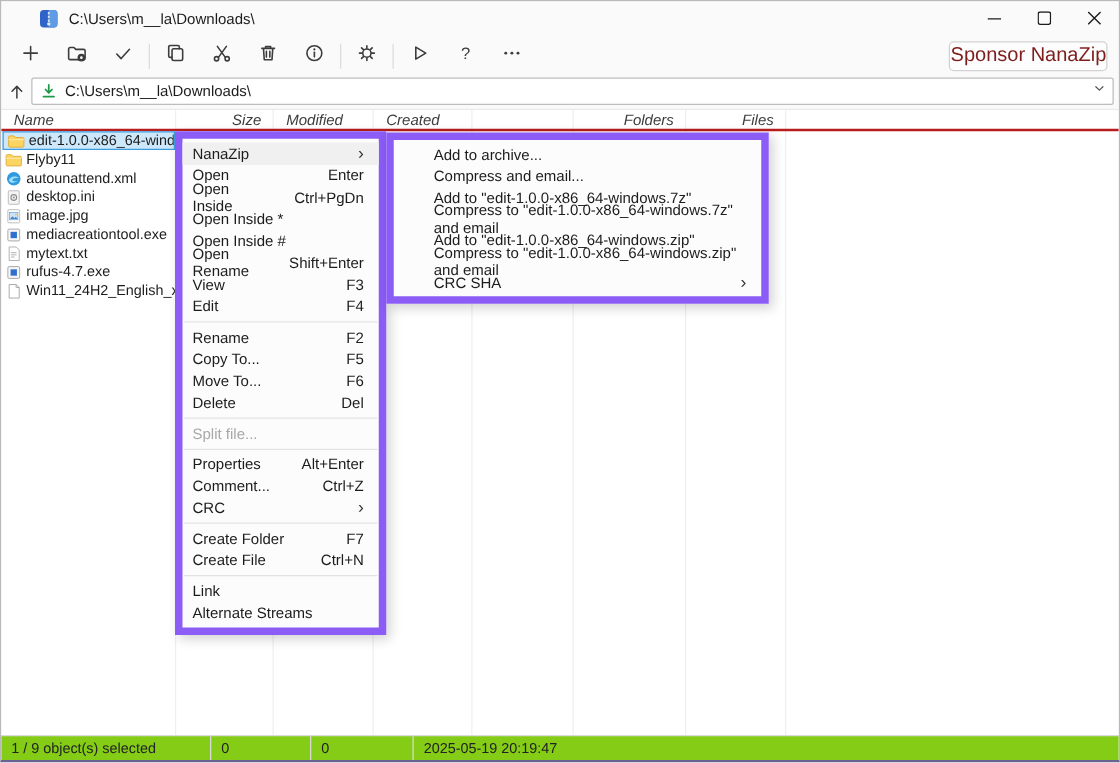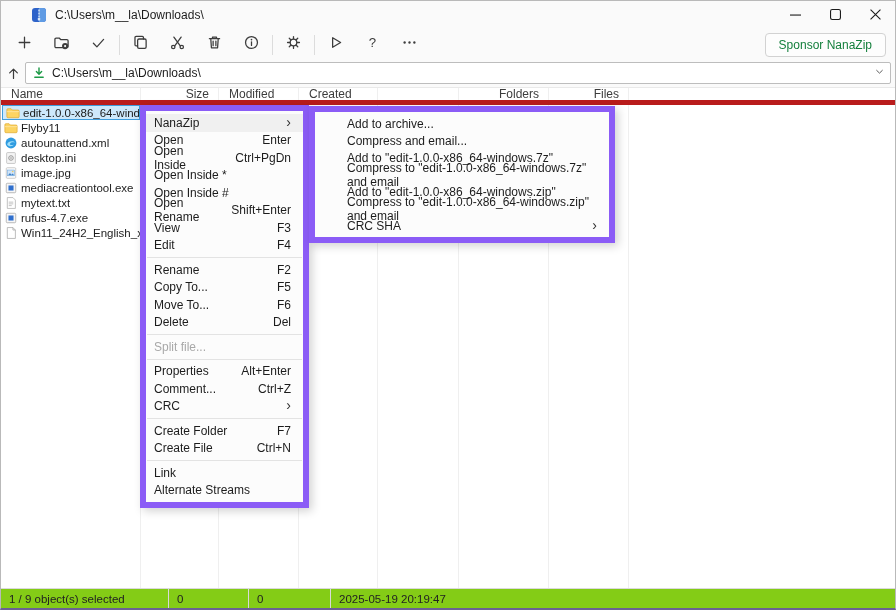--- a/index.html
+++ b/index.html
@@ -20,40 +20,40 @@
   .title-text { font-size:12px; margin-left:8px; white-space:nowrap; }
   .win-controls { margin-left:auto; display:flex; height:100%; }
   .win-btn { width:40px; height:100%; display:flex; align-items:center; justify-content:center; }
   .win-btn svg { display:block; }
 
   
   .toolbar { height:33px; display:flex; align-items:center; padding-left:5px; background:#fafafa; }
   .tbtn { width:37px; height:28px; display:flex; align-items:center; justify-content:center; border-radius:4px; flex:none; }
   .tsep { width:1px; height:20px; background:#dcdcdc; margin:0 2px; flex:none; }
   .sponsor-btn {
-    margin-left:auto; margin-right:9px; height:24px; padding:0 13px;
+    margin-left:auto; margin-right:9px; height:24px; padding:0 0;
     background:#fdfdfd; border:1px solid #d2d2d2; border-radius:4px;
-    font-size:12px; font-family:"Liberation Sans",sans-serif; color:#15803d;
+    font-size:16px; font-family:"Liberation Sans",sans-serif; color:#7f1d1d;
     display:flex; align-items:center;
   }
 
   
   .addressbar { height:26px; display:flex; align-items:center; background:#fafafa; padding:0 4px 2px 0; }
   .up-btn { width:24px; height:22px; display:flex; align-items:center; justify-content:center; flex:none; }
   .combo {
     flex:1; height:22px; background:#ffffff; border:1px solid #bdbdbd;
     display:flex; align-items:center; padding:0 4px 0 6px; border-radius:2px;
   }
   .combo .path-text { font-size:12px; margin-left:6px; white-space:nowrap; flex:1; overflow:hidden; }
   .combo .chev { flex:none; margin-left:auto; }
 
   
   .listwrap { position:relative; height:502px; background:#ffffff; border-top:1px solid #e9e9e9; }
   .gridline { position:absolute; top:0; bottom:0; width:1px; background:#efefef; z-index:0; }
-  .header-row { position:relative; height:17px; display:flex; border-bottom:5px solid #b91c1c; z-index:1; }
+  .header-row { position:relative; height:17px; display:flex; border-bottom:2px solid #b91c1c; z-index:1;font-style:italic; }
   .hcell { font-size:12px; color:#3c3c3c; display:flex; align-items:center; padding:0 10px 0 10px; height:100%; white-space:nowrap; }
   .hcell.right { justify-content:flex-end; }
   .rows { position:relative; z-index:1; }
   .file-row { position:relative; height:15px; display:flex; align-items:center; }
   .name-cell { width:140px; display:flex; align-items:center; height:15px; overflow:hidden; flex:none; }
   .file-icon { width:14px; height:14px; flex:none; margin:0 3px 0 3px; }
   .file-icon svg { display:block; }
   .fname { font-size:11.5px; white-space:nowrap; overflow:hidden; }
   .file-row.selected .name-cell {
     background:#cde8fb; border:1px solid #3e9ddd; margin-left:1px; width:138px;

